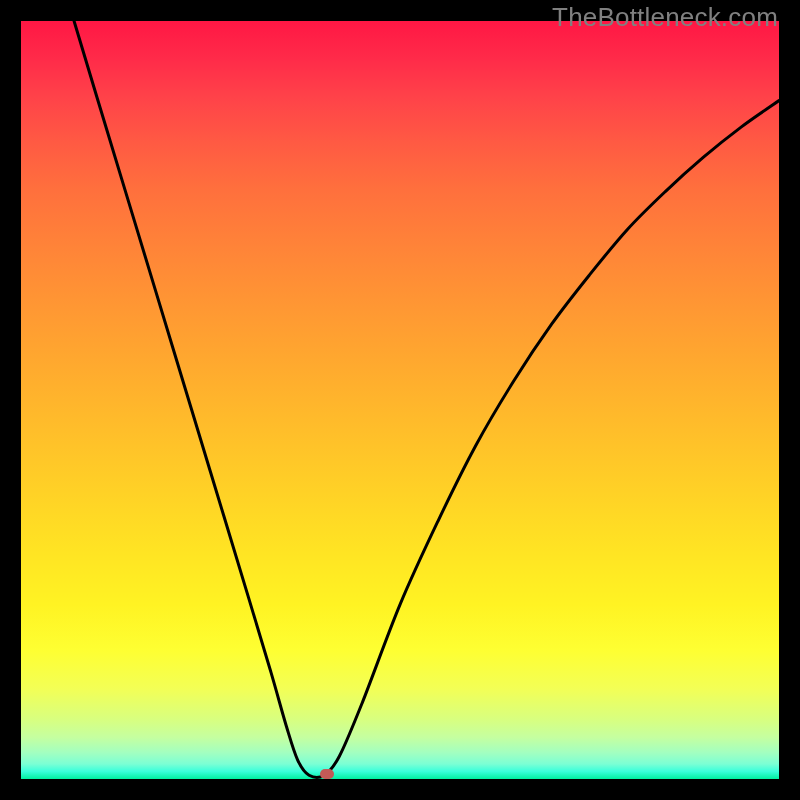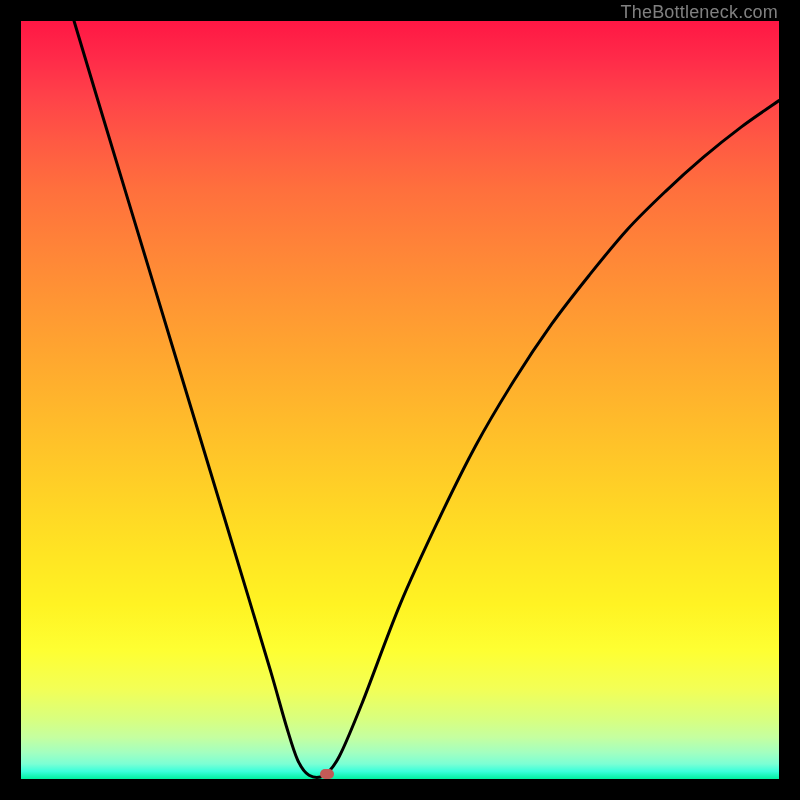--- a/index.html
+++ b/index.html
@@ -9,21 +9,21 @@
     background: #000;
     position: relative;
     font-family: Arial, Helvetica, sans-serif;
     overflow: hidden;
   }
   .watermark {
     position: absolute;
     top: 2px;
     right: 22px;
     color: #808080;
-    font-size: 18px;
+    font-size: 26px;
     font-weight: 400;
     letter-spacing: 0.2px;
     z-index: 10;
   }
   .plot-frame {
     position: absolute;
     left: 21px;
     top: 21px;
     width: 758px;
     height: 758px;

